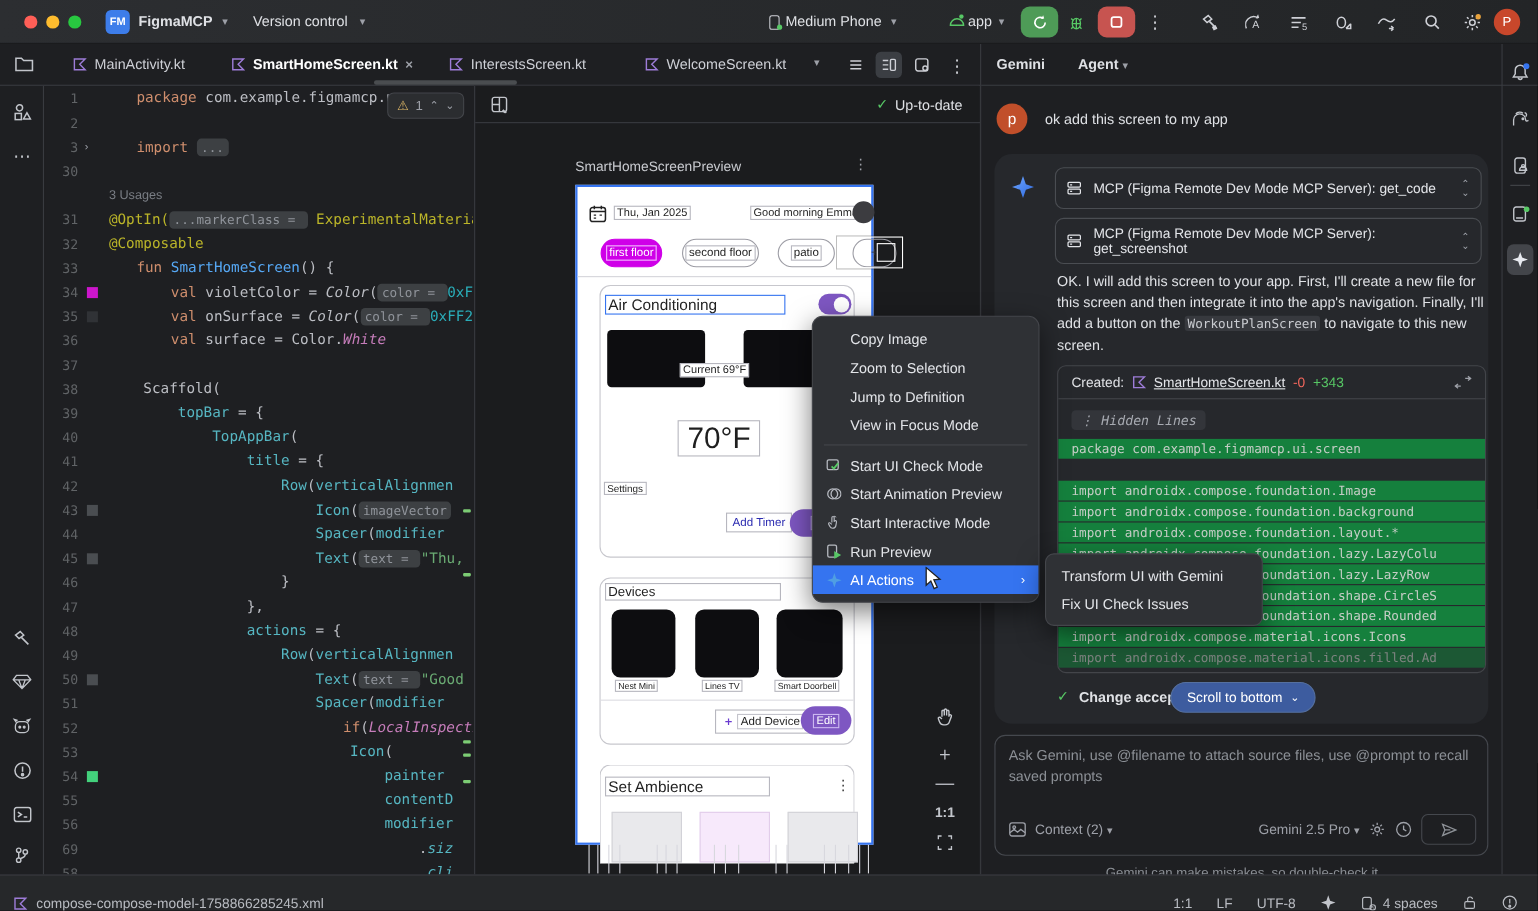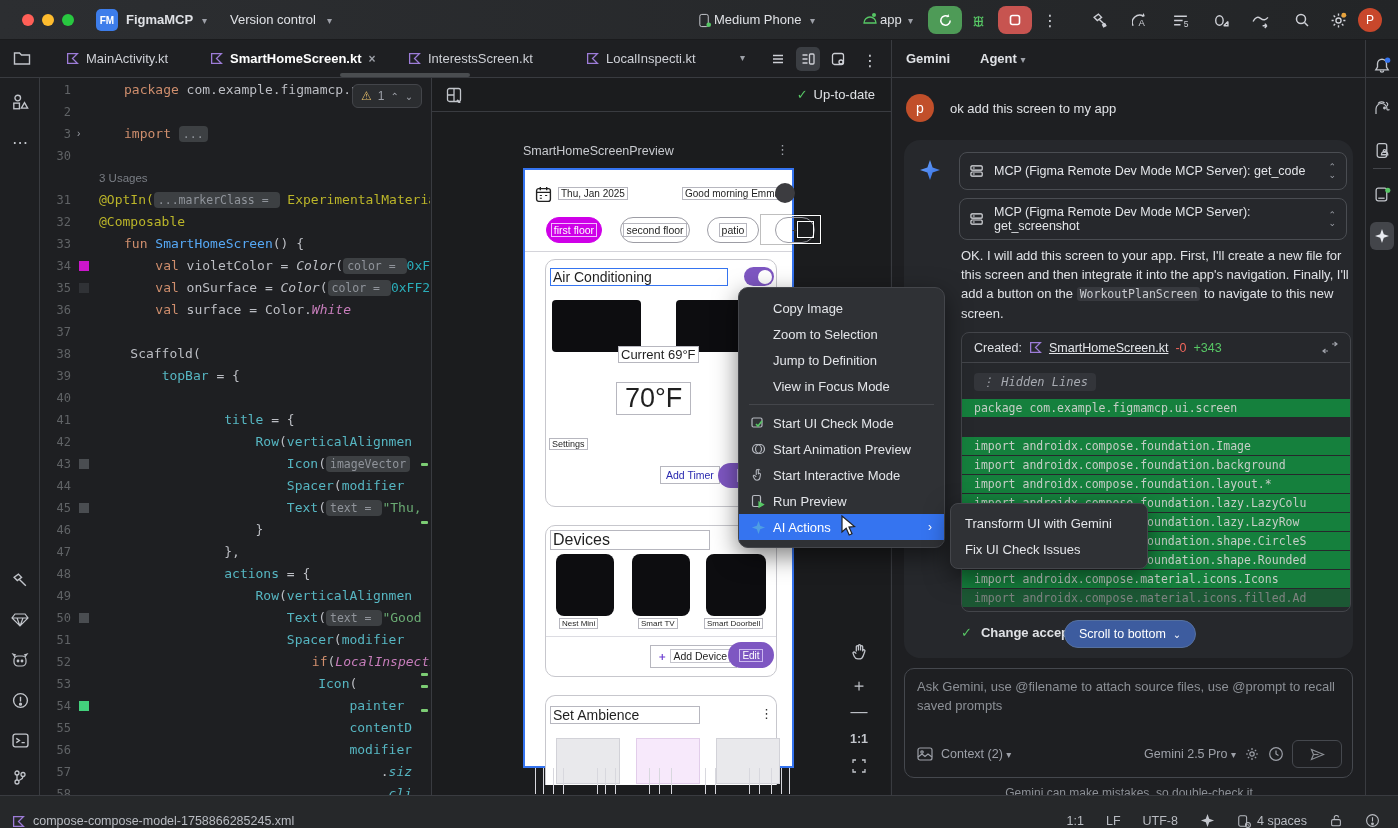--- a/index.html
+++ b/index.html
@@ -231,21 +231,21 @@
     <div class="tab" style="left:398px">
       <svg width="13" height="13" viewBox="0 0 16 16">
           <polygon points="2,2 14,2 8,8 14,14 2,14" fill="none" stroke="#9d7cd8" stroke-width="1.6"></polygon>
         </svg>
       <span>InterestsScreen.kt</span>
     </div>
     <div class="tab" style="left:576px">
       <svg width="13" height="13" viewBox="0 0 16 16">
           <polygon points="2,2 14,2 8,8 14,14 2,14" fill="none" stroke="#9d7cd8" stroke-width="1.6"></polygon>
         </svg>
-      <span>LocalInspecti.kt</span>
+      <span>WelcomeScreen.kt</span>
     </div>
     <span class="tb-label chev" style="left:740px;top:12px">▾</span>
     <div class="tabthumb"></div>
     <div class="viewbtn" style="left:766px">
       <svg width="14" height="14" viewBox="0 0 14 14" stroke="currentColor" stroke-width="1.4">
           <path d="M2 3.5 h10 M2 7 h10 M2 10.5 h10"></path>
         </svg>
     </div>
     <div class="viewbtn sel" style="left:796px">
       <svg width="14" height="14" viewBox="0 0 14 14" fill="none" stroke="currentColor" stroke-width="1.3">
@@ -322,38 +322,38 @@
         <div class="eline"><span class="eno"></span><span class="egut"></span><span class="ecode"><span class="usage">3 Usages</span></span></div>
         <div class="eline"><span class="eno">31</span><span class="egut"></span><span class="ecode"><span class="tk-ann">@OptIn(</span><span class="tk-pill">...markerClass = </span><span class="tk-d"> </span><span class="tk-ann">ExperimentalMateria</span></span></div>
         <div class="eline"><span class="eno">32</span><span class="egut"></span><span class="ecode"><span class="tk-ann">@Composable</span></span></div>
         <div class="eline"><span class="eno">33</span><span class="egut"></span><span class="ecode"><span class="tk-kw">fun </span><span class="tk-fn">SmartHomeScreen</span><span class="tk-d">() {</span></span></div>
         <div class="eline"><span class="eno">34</span><span class="egut"><span class="swatch" style="background: rgb(204, 22, 204);"></span></span><span class="ecode"><span class="tk-d">    </span><span class="tk-kw">val</span><span class="tk-d"> violetColor = </span><span class="tk-it">Color</span><span class="tk-d">(</span><span class="tk-pill">color = </span><span class="tk-num">0xFFB</span></span></div>
         <div class="eline"><span class="eno">35</span><span class="egut"><span class="swatch" style="background: rgb(48, 50, 54);"></span></span><span class="ecode"><span class="tk-d">    </span><span class="tk-kw">val</span><span class="tk-d"> onSurface = </span><span class="tk-it">Color</span><span class="tk-d">(</span><span class="tk-pill">color = </span><span class="tk-num">0xFF2E2</span></span></div>
         <div class="eline"><span class="eno">36</span><span class="egut"></span><span class="ecode"><span class="tk-d">    </span><span class="tk-kw">val</span><span class="tk-d"> surface = Color.</span><span class="tk-prop">White</span></span></div>
         <div class="eline"><span class="eno">37</span><span class="egut"></span><span class="ecode"></span></div>
         <div class="eline"><span class="eno">38</span><span class="egut"></span><span class="ecode"><span class="tk-d">    Scaffold(</span></span></div>
         <div class="eline"><span class="eno">39</span><span class="egut"></span><span class="ecode"><span class="tk-d">        </span><span class="tk-call">topBar</span><span class="tk-d"> = {</span></span></div>
-        <div class="eline"><span class="eno">40</span><span class="egut"></span></div>
+        <div class="eline"><span class="eno">40</span><span class="egut"></span><span class="ecode"><span class="tk-d">            </span><span class="tk-call">TopAppBar</span><span class="tk-d">(</span></span></div>
         <div class="eline"><span class="eno">41</span><span class="egut"></span><span class="ecode"><span class="tk-d">                </span><span class="tk-call">title</span><span class="tk-d"> = {</span></span></div>
         <div class="eline"><span class="eno">42</span><span class="egut"></span><span class="ecode"><span class="tk-d">                    </span><span class="tk-call">Row</span><span class="tk-d">(</span><span class="tk-call">verticalAlignmen</span></span></div>
         <div class="eline"><span class="eno">43</span><span class="egut"><span class="swatch" style="background: rgb(74, 77, 81);"></span></span><span class="ecode"><span class="tk-d">                        </span><span class="tk-call">Icon</span><span class="tk-d">(</span><span class="tk-pill">imageVector</span></span></div>
         <div class="eline"><span class="eno">44</span><span class="egut"></span><span class="ecode"><span class="tk-d">                        </span><span class="tk-call">Spacer</span><span class="tk-d">(</span><span class="tk-call">modifier</span></span></div>
         <div class="eline"><span class="eno">45</span><span class="egut"><span class="swatch" style="background: rgb(74, 77, 81);"></span></span><span class="ecode"><span class="tk-d">                        </span><span class="tk-call">Text</span><span class="tk-d">(</span><span class="tk-pill">text = </span><span class="tk-str">"Thu,</span></span></div>
         <div class="eline"><span class="eno">46</span><span class="egut"></span><span class="ecode"><span class="tk-d">                    }</span></span></div>
         <div class="eline"><span class="eno">47</span><span class="egut"></span><span class="ecode"><span class="tk-d">                },</span></span></div>
         <div class="eline"><span class="eno">48</span><span class="egut"></span><span class="ecode"><span class="tk-d">                </span><span class="tk-call">actions</span><span class="tk-d"> = {</span></span></div>
         <div class="eline"><span class="eno">49</span><span class="egut"></span><span class="ecode"><span class="tk-d">                    </span><span class="tk-call">Row</span><span class="tk-d">(</span><span class="tk-call">verticalAlignmen</span></span></div>
         <div class="eline"><span class="eno">50</span><span class="egut"><span class="swatch" style="background: rgb(74, 77, 81);"></span></span><span class="ecode"><span class="tk-d">                        </span><span class="tk-call">Text</span><span class="tk-d">(</span><span class="tk-pill">text = </span><span class="tk-str">"Good</span></span></div>
         <div class="eline"><span class="eno">51</span><span class="egut"></span><span class="ecode"><span class="tk-d">                        </span><span class="tk-call">Spacer</span><span class="tk-d">(</span><span class="tk-call">modifier</span></span></div>
         <div class="eline"><span class="eno">52</span><span class="egut"></span><span class="ecode"><span class="tk-d">                        </span><span class="tk-kw">if</span><span class="tk-d">(</span><span class="tk-prop">LocalInspecti</span></span></div>
         <div class="eline"><span class="eno">53</span><span class="egut"></span><span class="ecode"><span class="tk-d">                            </span><span class="tk-call">Icon</span><span class="tk-d">(</span></span></div>
         <div class="eline"><span class="eno">54</span><span class="egut"><span class="swatch" style="background: rgb(67, 209, 124);"></span></span><span class="ecode"><span class="tk-d">                                </span><span class="tk-call">painter</span></span></div>
         <div class="eline"><span class="eno">55</span><span class="egut"></span><span class="ecode"><span class="tk-d">                                </span><span class="tk-call">contentD</span></span></div>
         <div class="eline"><span class="eno">56</span><span class="egut"></span><span class="ecode"><span class="tk-d">                                </span><span class="tk-call">modifier</span></span></div>
-        <div class="eline"><span class="eno">57</span><span class="egut"></span><span class="ecode"><span class="tk-d">                                    .</span><span class="tk-cit">siz</span></span></div>
+        <div class="eline"><span class="eno">69</span><span class="egut"></span><span class="ecode"><span class="tk-d">                                    .</span><span class="tk-cit">siz</span></span></div>
         <div class="eline"><span class="eno">58</span><span class="egut"></span><span class="ecode"><span class="tk-d">                                    .</span><span class="tk-cit">cli</span></span></div>
       </div>
     <div id="inspect">
       <span style="color:#e8bf6a">⚠</span>
       <span>1</span>
       <span style="font-size:10px">⌃</span>
       <span style="font-size:10px">⌄</span>
     </div>
     <div class="vcsmark" style="top:384px"></div>
     <div class="vcsmark" style="top:442px"></div>
@@ -402,43 +402,43 @@
           <span class="lb">patio</span>
         </span>
       <span class="chip" style="left:250px;width:40px">
           <span>+</span>
         </span>
       <span class="sel-rect" style="left:236px;top:45px;width:60px;height:29px"></span>
       <span class="sel-rect" style="left:272px;top:51px;width:17px;height:17px"></span>
       <div class="abs" style="left:0;top:81px;width:267px;height:1px;background:#d4d4da"></div>
 
       <div class="pcard" style="left:20px;top:89px;width:232px;height:248px">
-        <span class="lb abs" style="left:4px;top:8px;font-size:14px;border:1px solid var(--blue);width:178px">Air Conditioning</span>
+        <span class="lb abs" style="left:4px;top:8px;font-size:14px;border:1px solid var(--blue);width:164px">Air Conditioning</span>
         <span class="abs" style="left:198px;top:7px;width:30px;height:19px;border-radius:10px;background:var(--purple)">
             <span class="abs" style="right:2px;top:2.5px;width:14px;height:14px;border-radius:50%;background:#fff"></span>
           </span>
         <div class="blackbox" style="left:6px;top:40px;width:89px;height:52px"></div>
         <div class="blackbox" style="left:130px;top:40px;width:89px;height:52px"></div>
-        <span class="lb abs" style="left:72px;top:86px;font-size:13px;z-index:2">Current 69°F</span>
+        <span class="lb abs" style="left:72px;top:70px;font-size:10px;z-index:2">Current 69°F</span>
         <span class="lb abs" style="left:70px;top:122px;font-size:27px;font-weight:300;padding:0 8px">70°F</span>
         <span class="lb abs" style="left:3px;top:178px;font-size:9px">Settings</span>
         <span class="lb abs" style="left:114px;top:206px;font-size:10.5px;color:#2a2ab0;padding:2px 5px">Add Timer</span>
         <span class="pbtn-purple" style="left:172px;top:203px;width:56px;height:25px">
             <span class="lb" style="background:transparent;color:#fff;border-color:#cbb7f0">Ad</span>
           </span>
       </div>
 
       <div class="pcard" style="left:20px;top:355px;width:232px;height:152px">
-        <span class="lb abs" style="left:4px;top:4px;font-size:16px;width:160px">Devices</span>
+        <span class="lb abs" style="left:4px;top:4px;font-size:12px;width:160px">Devices</span>
         <span class="kebab abs" style="left:214px;top:4px;color:#333">⋮</span>
         <div class="blackbox" style="left:10px;top:28px;width:58px;height:62px;border-radius:8px"></div>
         <div class="blackbox" style="left:86px;top:28px;width:58px;height:62px;border-radius:8px"></div>
         <div class="blackbox" style="left:160px;top:28px;width:60px;height:62px;border-radius:8px"></div>
         <span class="lb abs" style="left:13px;top:92px;font-size:8px">Nest Mini</span>
-        <span class="lb abs" style="left:92px;top:92px;font-size:8px">Smart TV</span>
+        <span class="lb abs" style="left:92px;top:92px;font-size:8px">Lines TV</span>
         <span class="lb abs" style="left:158px;top:92px;font-size:8px">Smart Doorbell</span>
         <div class="abs" style="left:0;top:110px;width:230px;height:1px;background:#dcdce2"></div>
         <span class="abs lb" style="left:104px;top:119px;font-size:10.5px;padding:3px 6px"><span style="color:#6a3bd0;font-weight:bold">＋ </span><span class="lb" style="border-color:#c4c4cc">Add Device</span></span>
         <span class="pbtn-purple" style="left:182px;top:116px;width:46px;height:26px">
             <span class="lb" style="background:transparent;color:#fff;border-color:#cbb7f0">Edit</span>
           </span>
       </div>
 
       <div class="pcard" style="left:20px;top:525px;width:232px;height:90px;border-bottom:none;border-radius:10px 10px 0 0">
         <span class="lb abs" style="left:4px;top:10px;font-size:14px;width:150px">Set Ambience</span>

